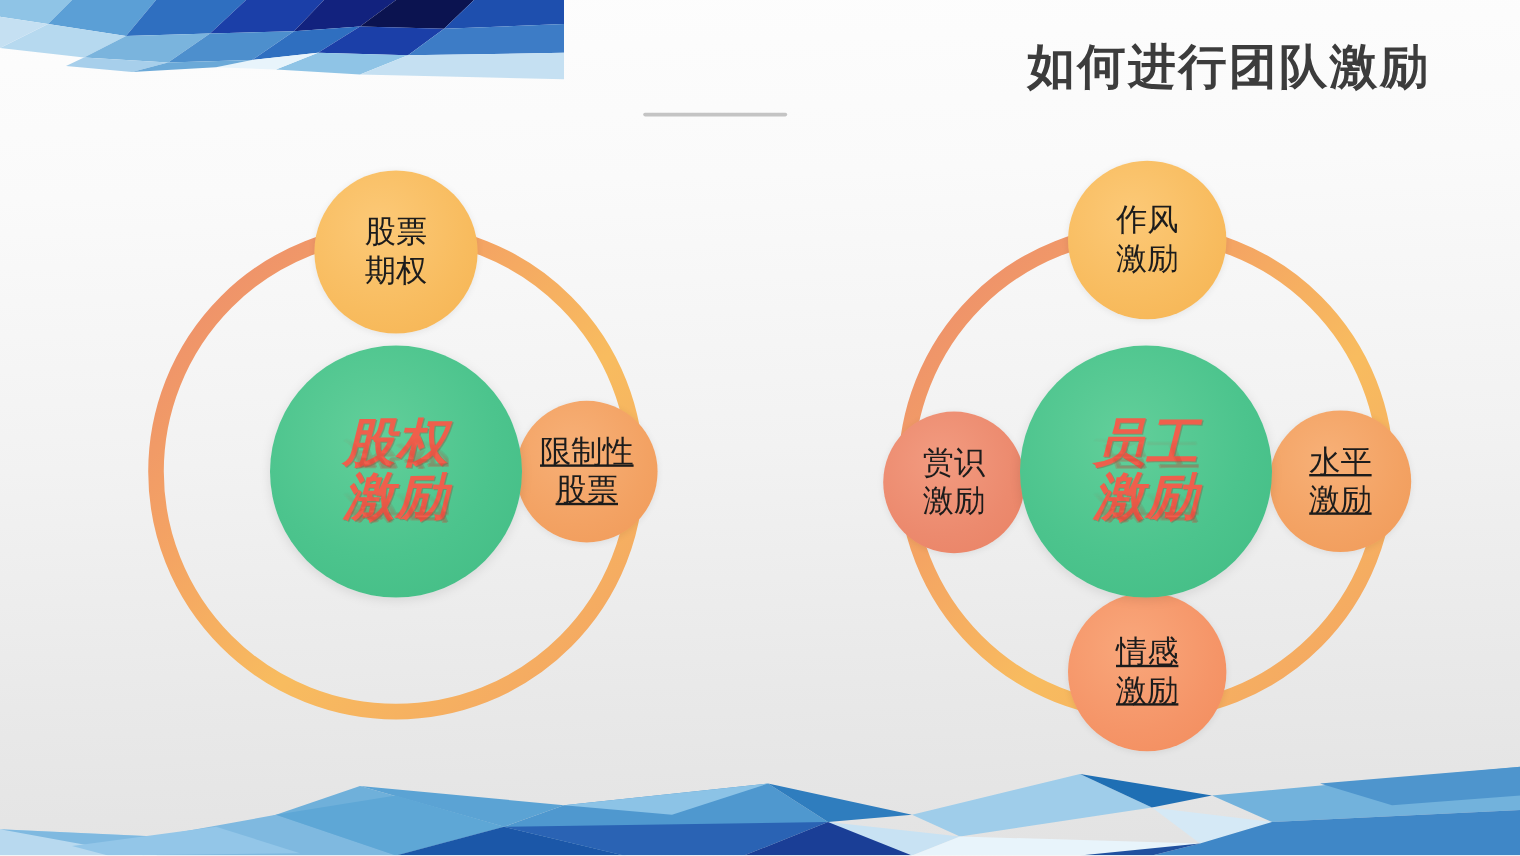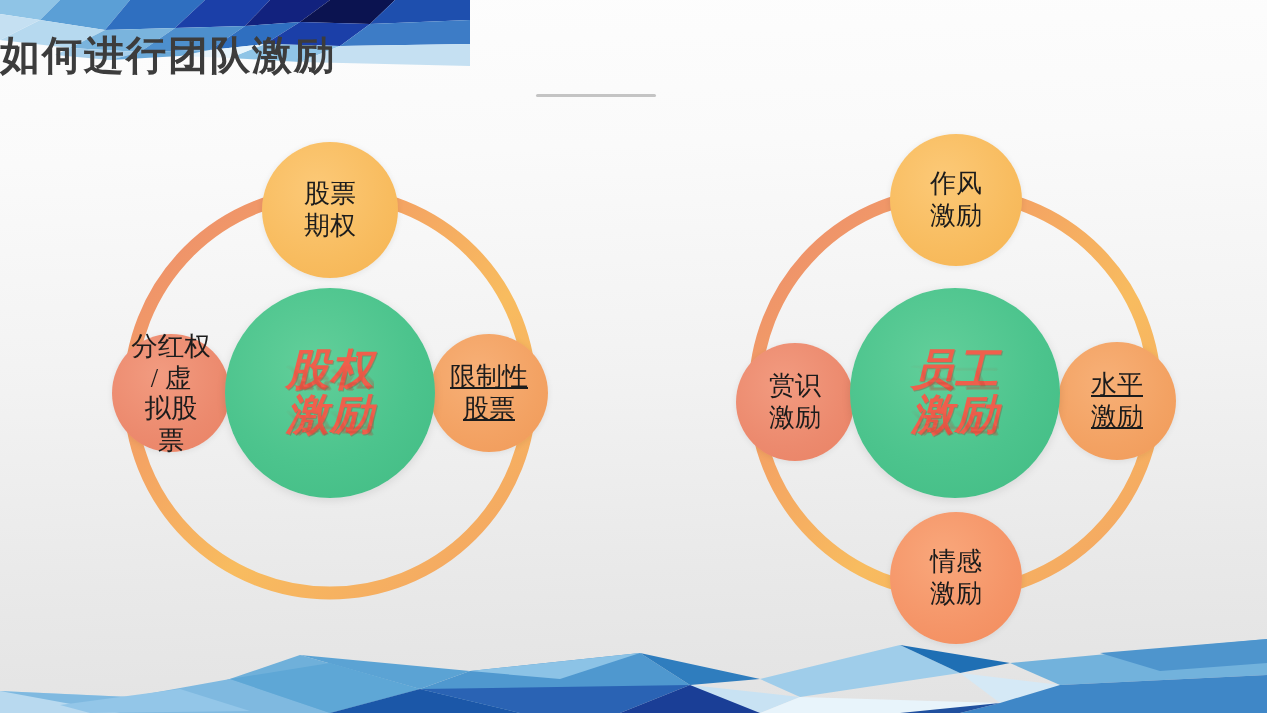--- a/index.html
+++ b/index.html
@@ -29,21 +29,21 @@
     bottom: 0; left: 0;
     width: 1267px; height: 120px;
   }
 
   
   #title-block {
     position: absolute;
     top: 34px;
     left: 0;
     width: 1192px;
-    text-align: left;
+    text-align: right;
   }
   #page-title {
     font-family: "Liberation Serif", "DejaVu Serif", serif;
     font-size: 40px;
     font-weight: 700;
     color: #3c3c3c;
     letter-spacing: 2px;
     line-height: 1.1;
   }
   #title-rule {
@@ -139,21 +139,21 @@
   .node-text.justified {
     font-size: 25px;
     line-height: 1.18;
     white-space: pre-line;
     transform: scale(1.06);
   }
 
   
   #diagram-right .node-top    { left: 150px; top: -44px; width: 132px; height: 132px; }
   #diagram-right .node-right  { left: 318px; top: 164px; }
-  #diagram-right .node-bottom { left: 150px; top: 334px; width: 132px; height: 132px; }
+  #diagram-right .node-bottom { left: 150px; top: 316px; width: 132px; height: 132px; text-decoration: underline; }
   #diagram-right .node-left   { left:  -4px; top: 165px; }
 </style>
 </head>
 <body>
 
 <div id="slide">
 
   <svg class="deco" id="deco-top" viewBox="0 0 470 72" preserveAspectRatio="none">
     <polygon points="0,0 60,0 40,20 0,14" fill="#8fc4e6"></polygon>
     <polygon points="60,0 130,0 105,30 40,20" fill="#5b9fd6"></polygon>
@@ -198,26 +198,20 @@
       <span class="node-text" style="white-space:pre-line">股票
 期权</span>
     </div>
 
     <div class="node node-right">
       <span class="node-text" style="white-space:pre-line">限制性
 股票</span>
     </div>
 
 
-    <div class="node node-left">
-      <span class="node-text justified">分红权
-/    虚
-拟股
-票</span>
-    </div>
 
     <div class="hub">
       <div class="hub-lines">
         <div class="hub-line" data-mirror="股权">股权</div>
         <div class="hub-line" data-mirror="激励">激励</div>
       </div>
     </div>
   </div>
 
   <div class="diagram" id="diagram-right">

